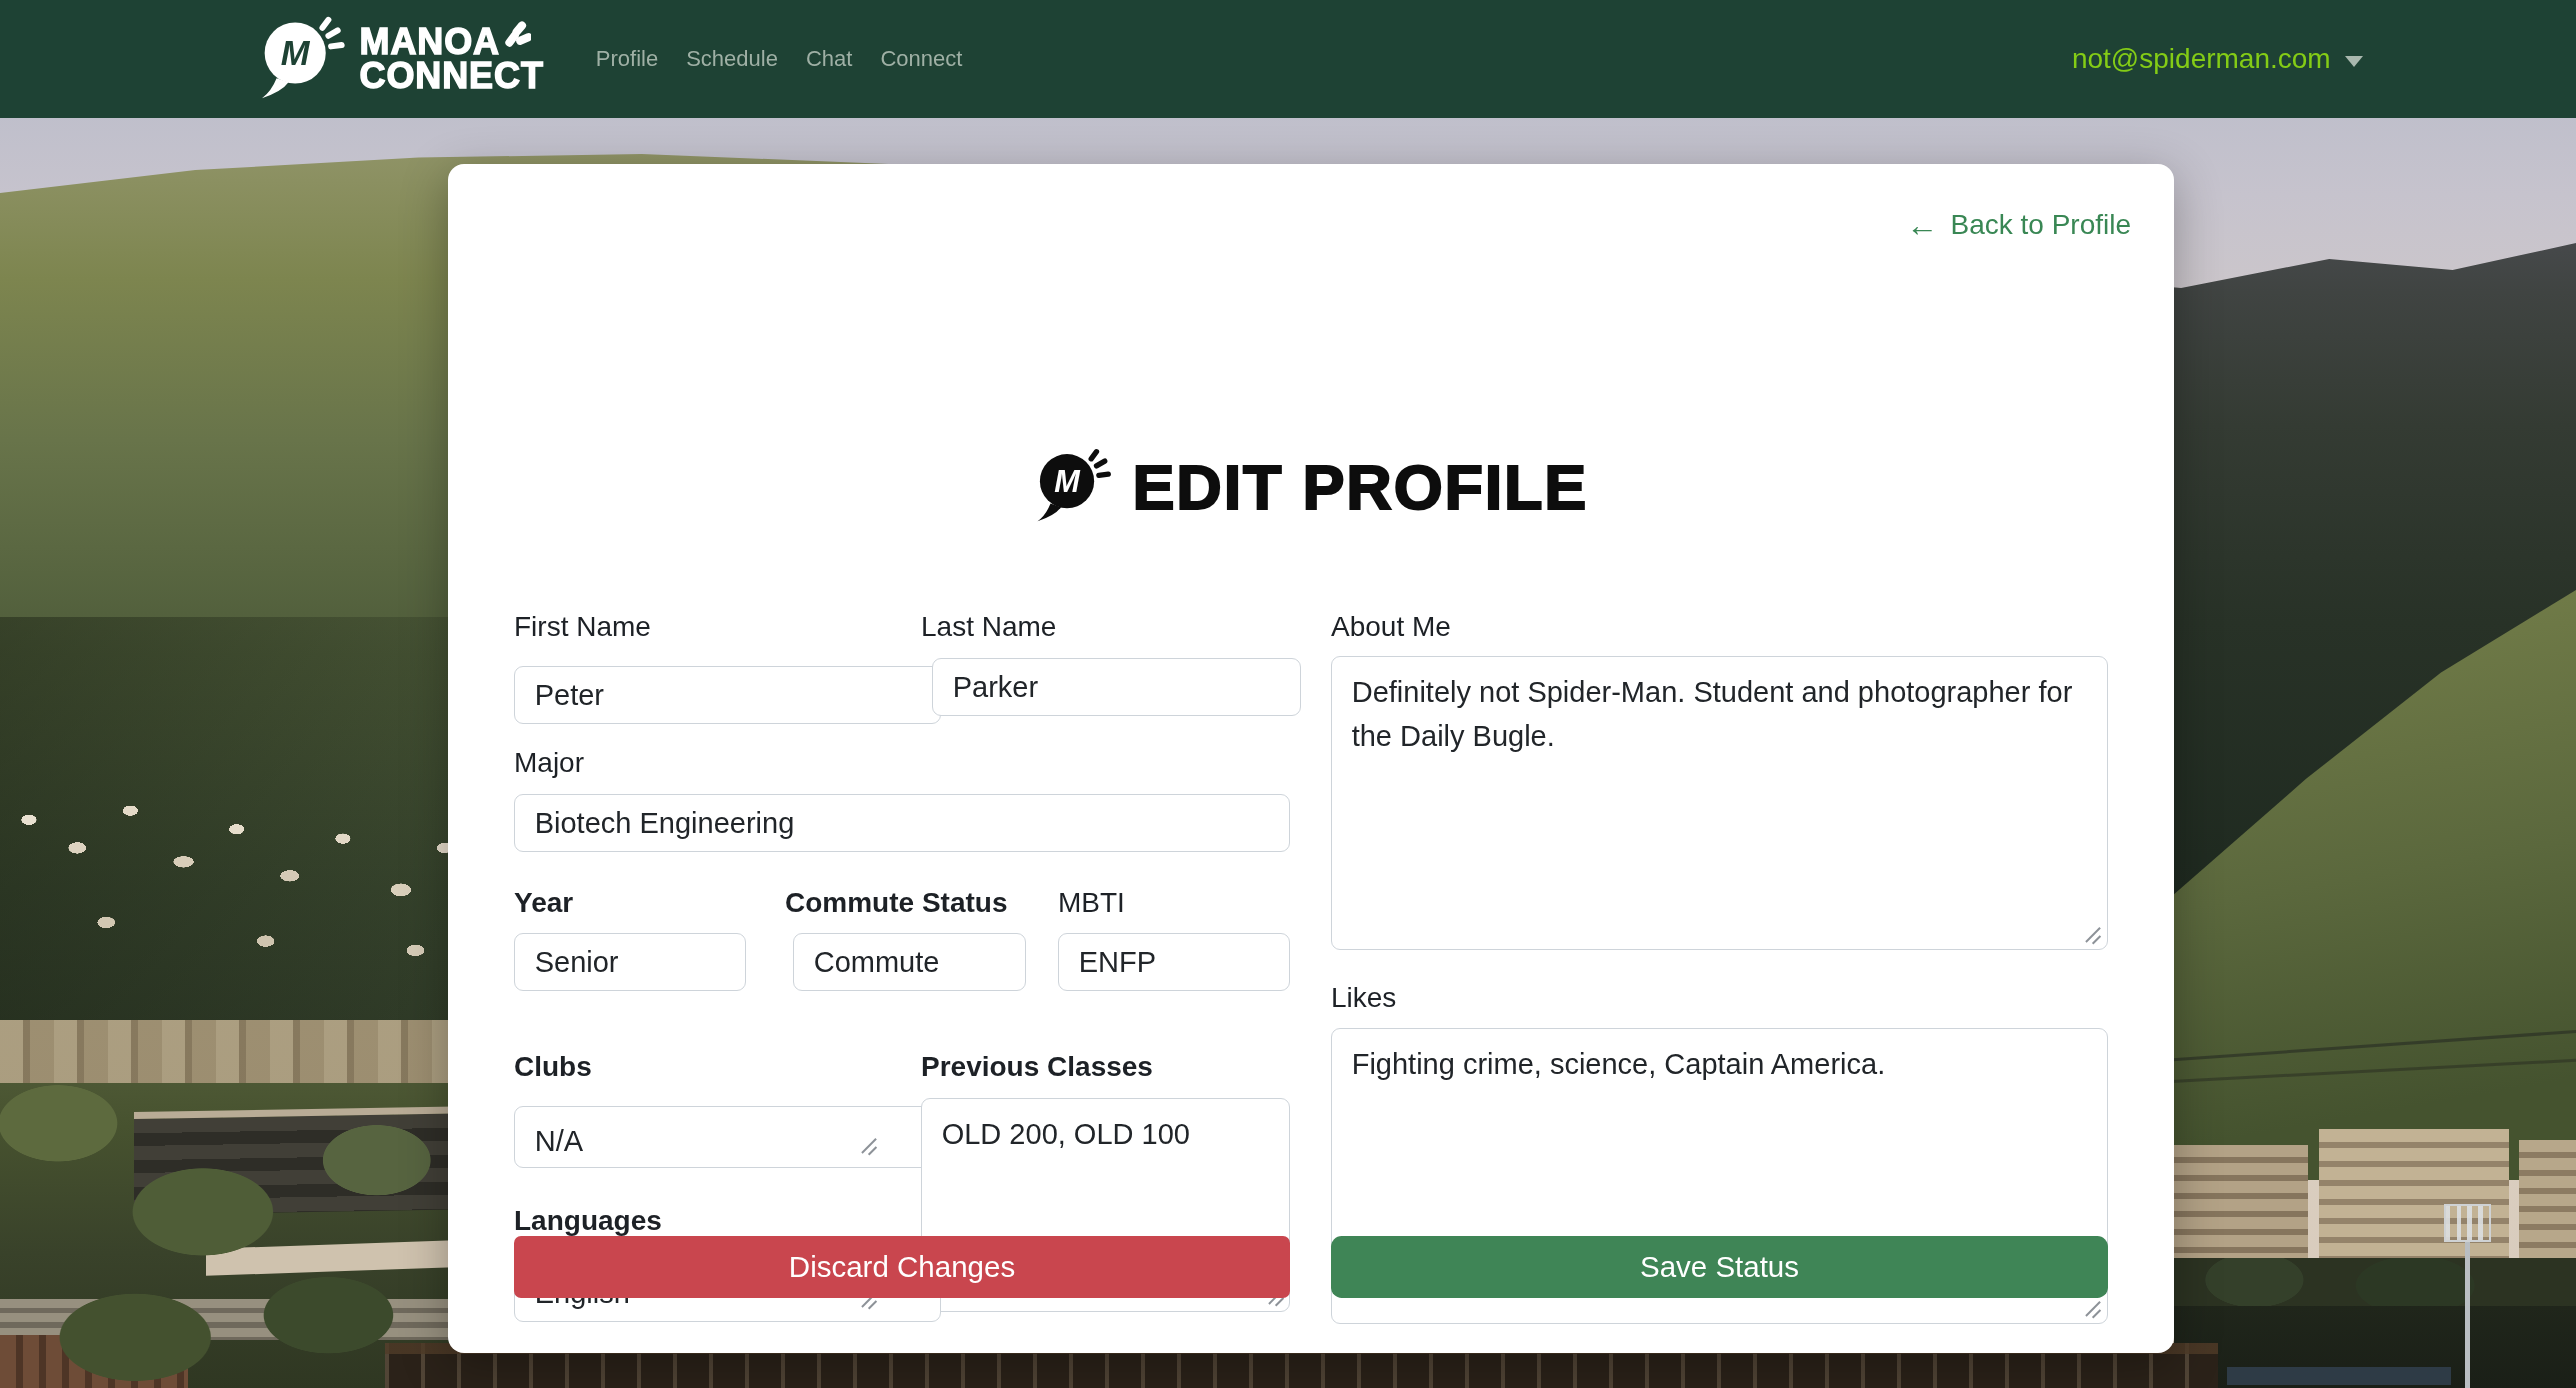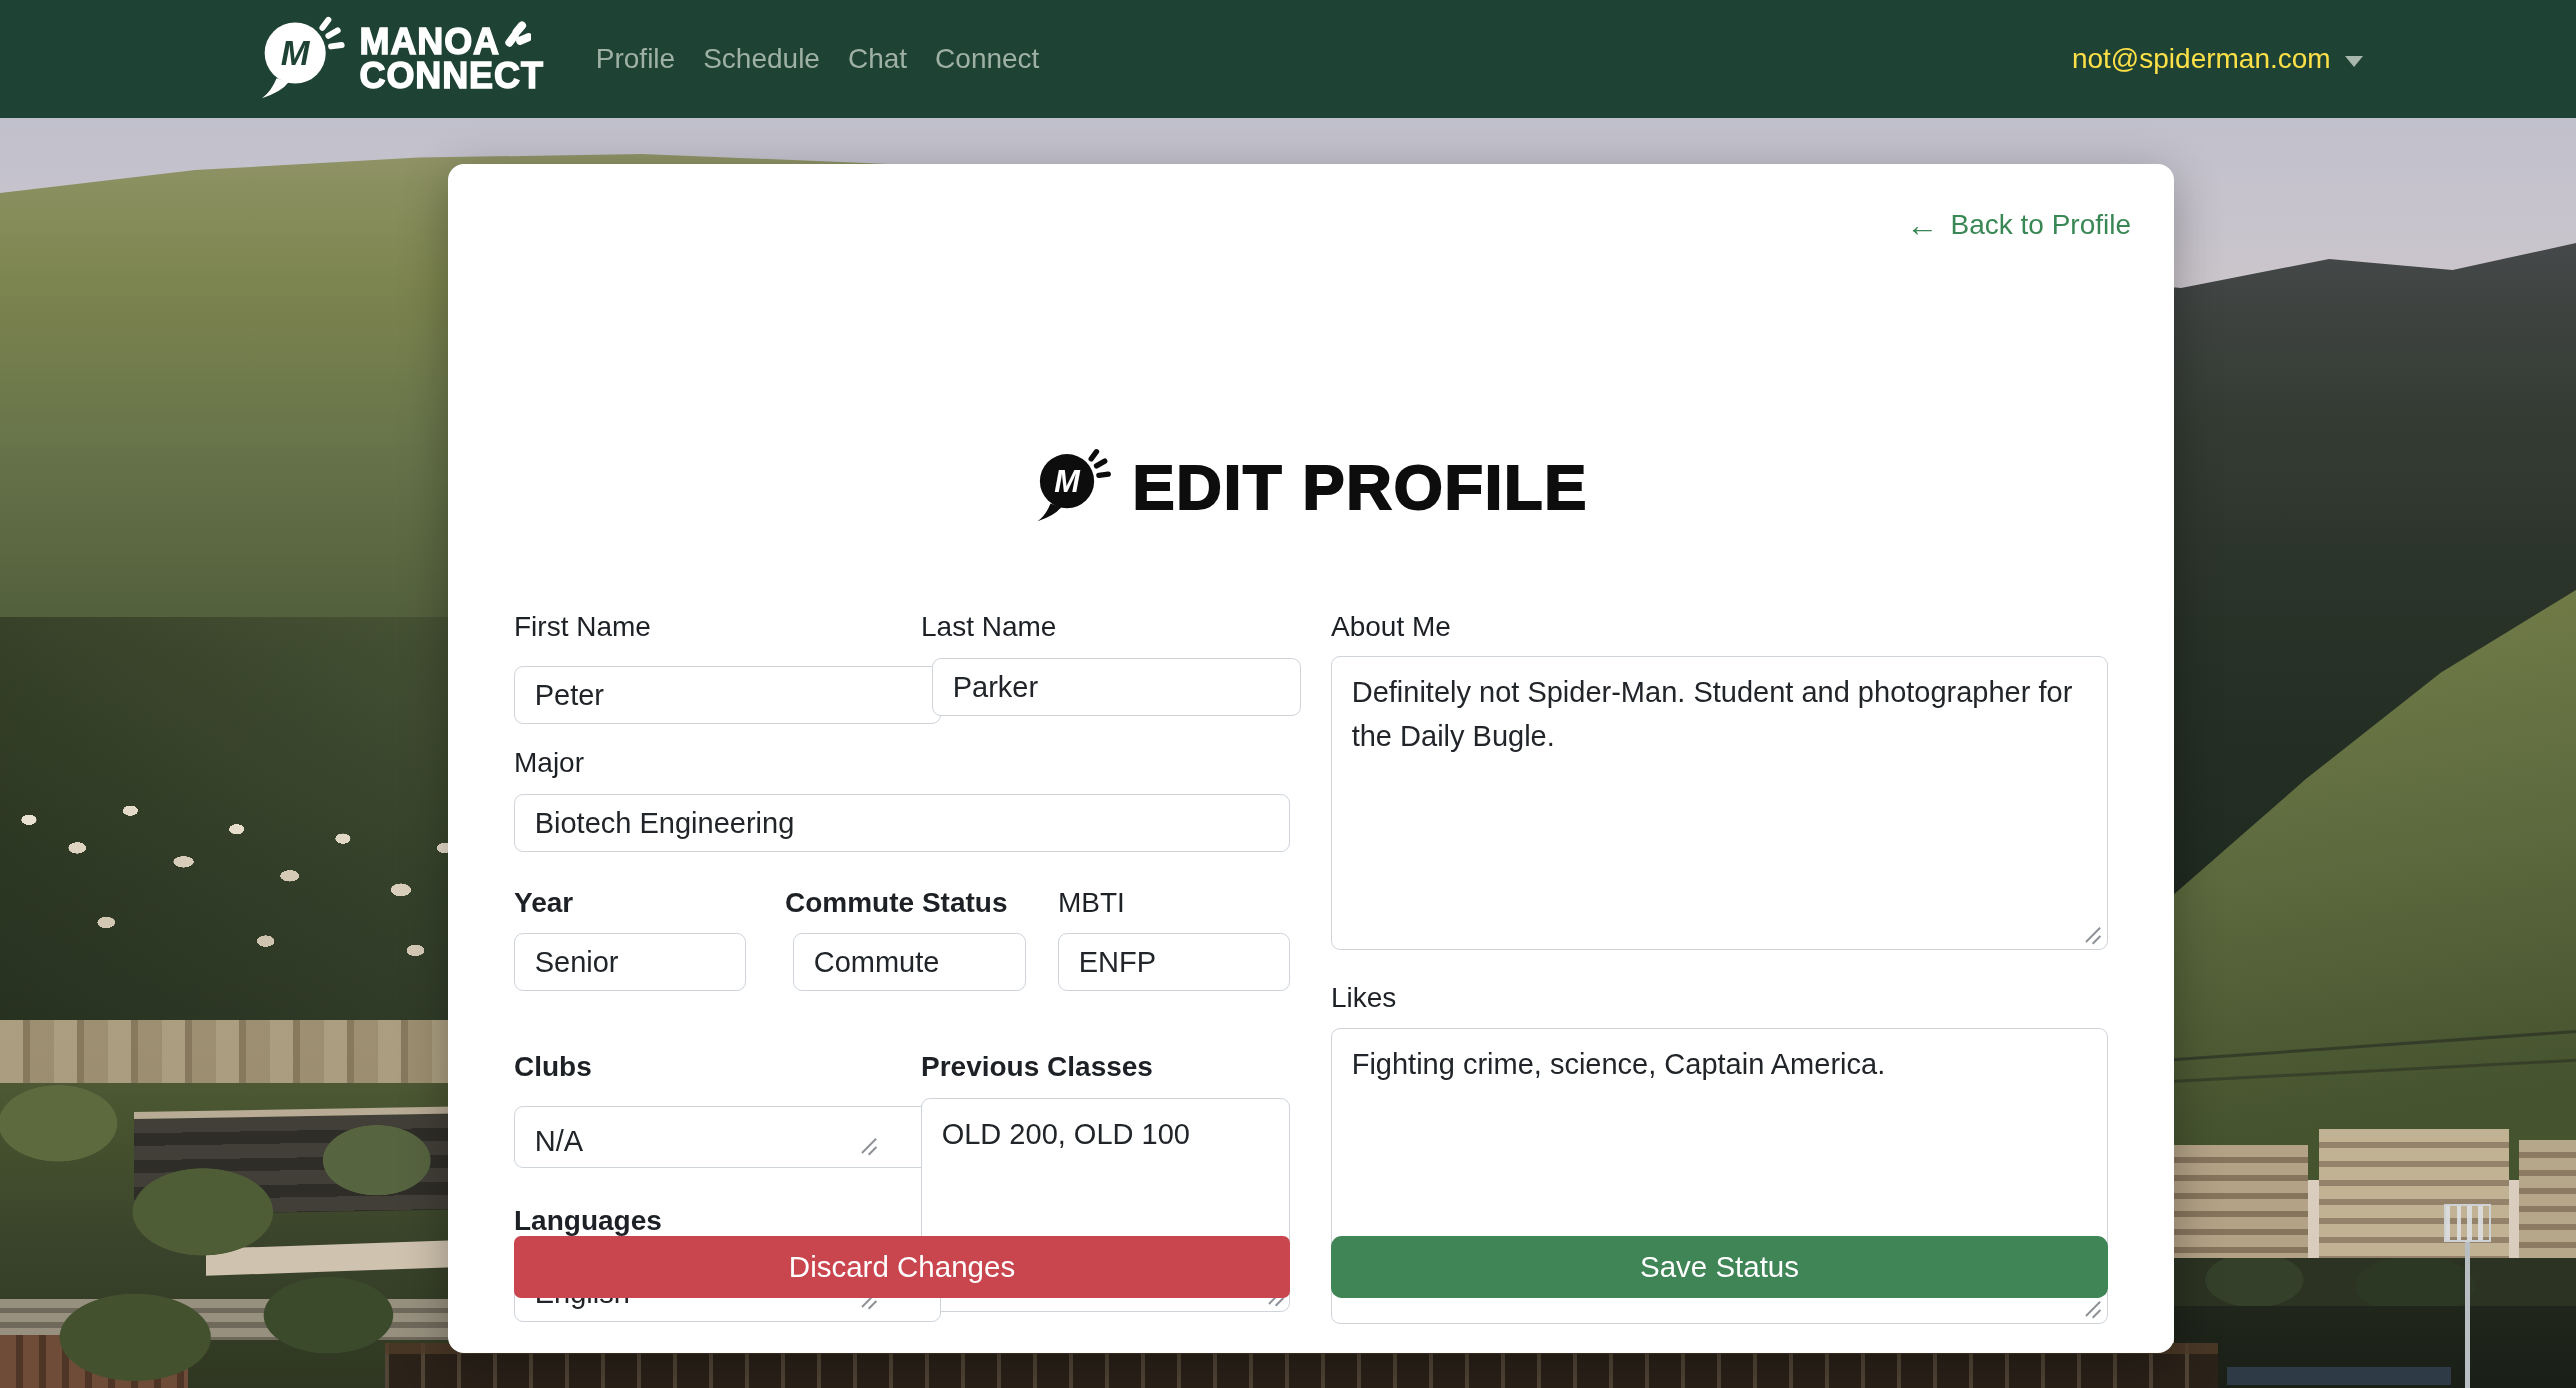--- a/index.html
+++ b/index.html
@@ -79,22 +79,22 @@
       repeating-linear-gradient(90deg,rgba(195,172,140,.25) 0 3.6px,transparent 3.6px 36px); }
 
   
   .navbar { position:absolute; top:0; left:0; right:0; height:118px; background:#1e4234; z-index:30;
     display:flex; align-items:center; padding:0 213px 0 258px; }
   .brand { display:flex; align-items:center; gap:12.5px; text-decoration:none; cursor:pointer; }
   .brand-text { display:flex; flex-direction:column; color:#fff; font-size:36px; font-weight:700;
     line-height:34px; letter-spacing:0.9px; -webkit-text-stroke:1.4px #fff; }
   .brand-line1 { display:flex; align-items:flex-start; }
   .nav-links { display:flex; gap:28px; margin-left:52px; }
-  .nav-links a { color:#9fb0a5; font-size:28px; text-decoration:none; cursor:pointer; }
-  .account { margin-left:auto; display:flex; align-items:center; color:#fde047; font-size:28px; cursor:pointer; }
+  .nav-links a { color:#9fb0a5; font-size:22px; text-decoration:none; cursor:pointer; }
+  .account { margin-left:auto; display:flex; align-items:center; color:#84cc16; font-size:28px; cursor:pointer; }
   .caret { width:0; height:0; border-left:9.8px solid transparent; border-right:9.8px solid transparent;
     border-top:11.6px solid #a9b8ae; margin-left:14.3px; margin-top:5.4px; }
 
   
   .logo-mark { display:inline-block; line-height:0; }
   .logo-on-dark .bubble { fill:#ffffff; }
   .logo-on-dark .m-letter { fill:#1e4234; }
   .logo-on-dark .sparks { stroke:#ffffff; }
   .logo-dark .bubble { fill:#0d0d0d; }
   .logo-dark .m-letter { fill:#ffffff; }

